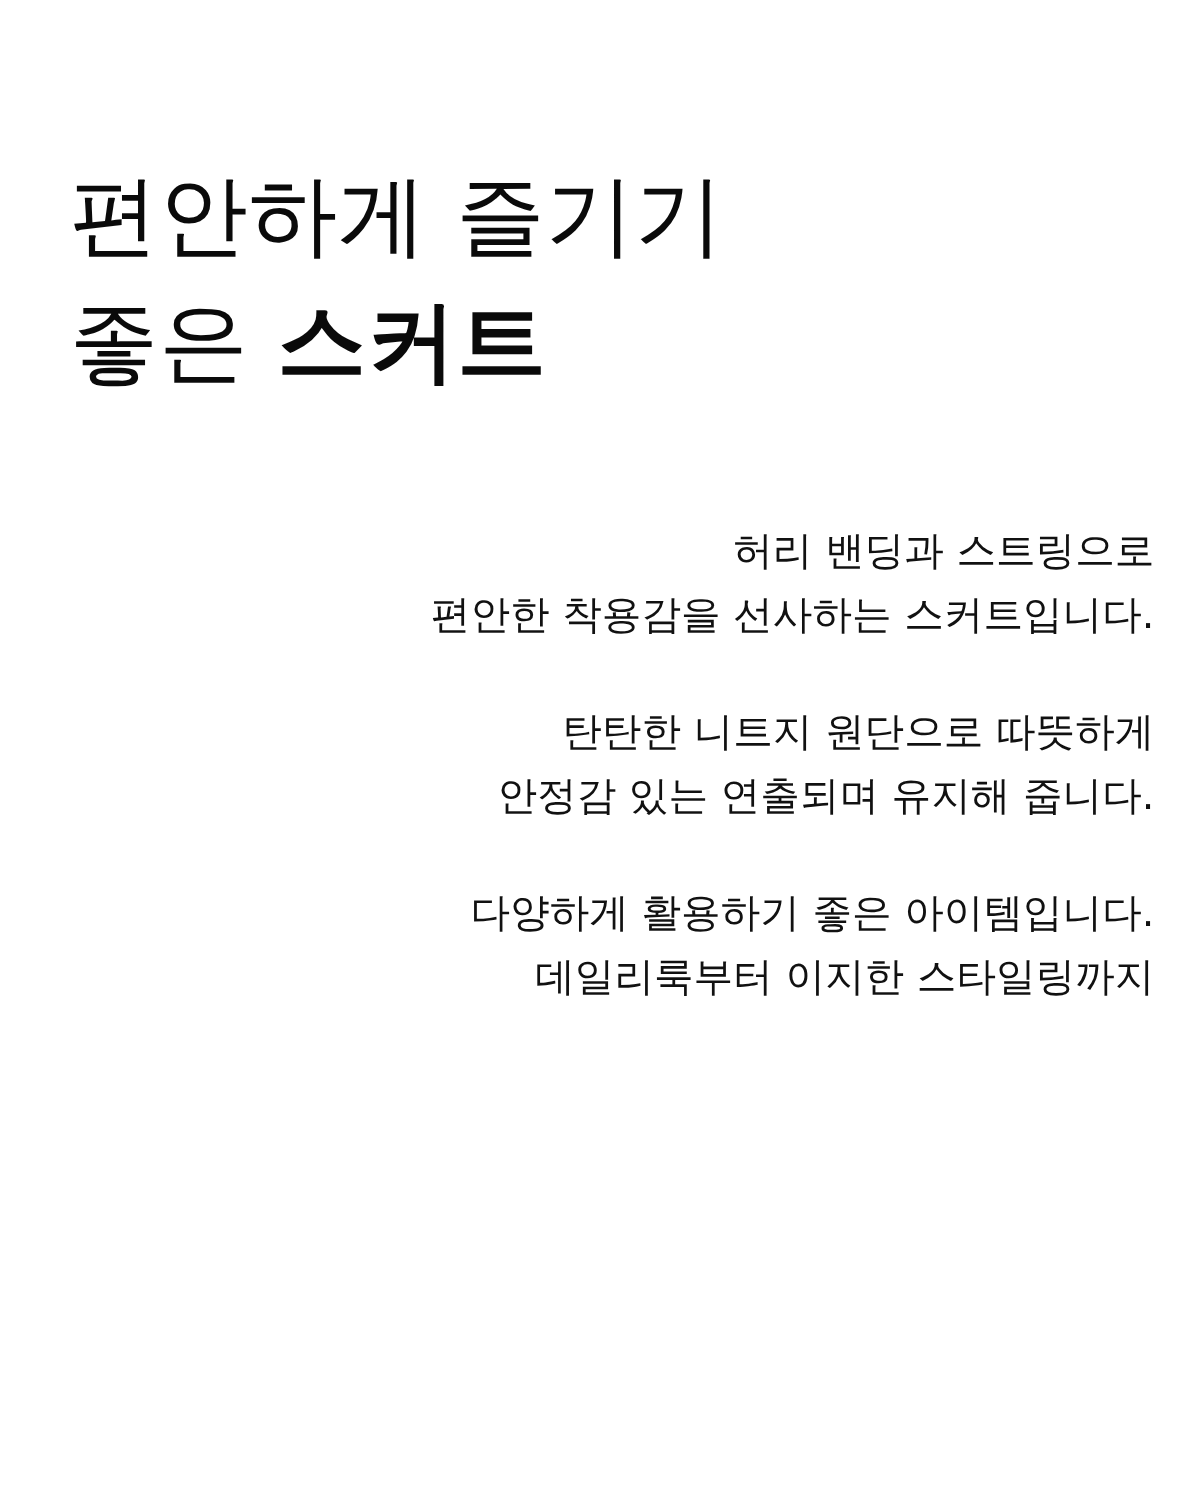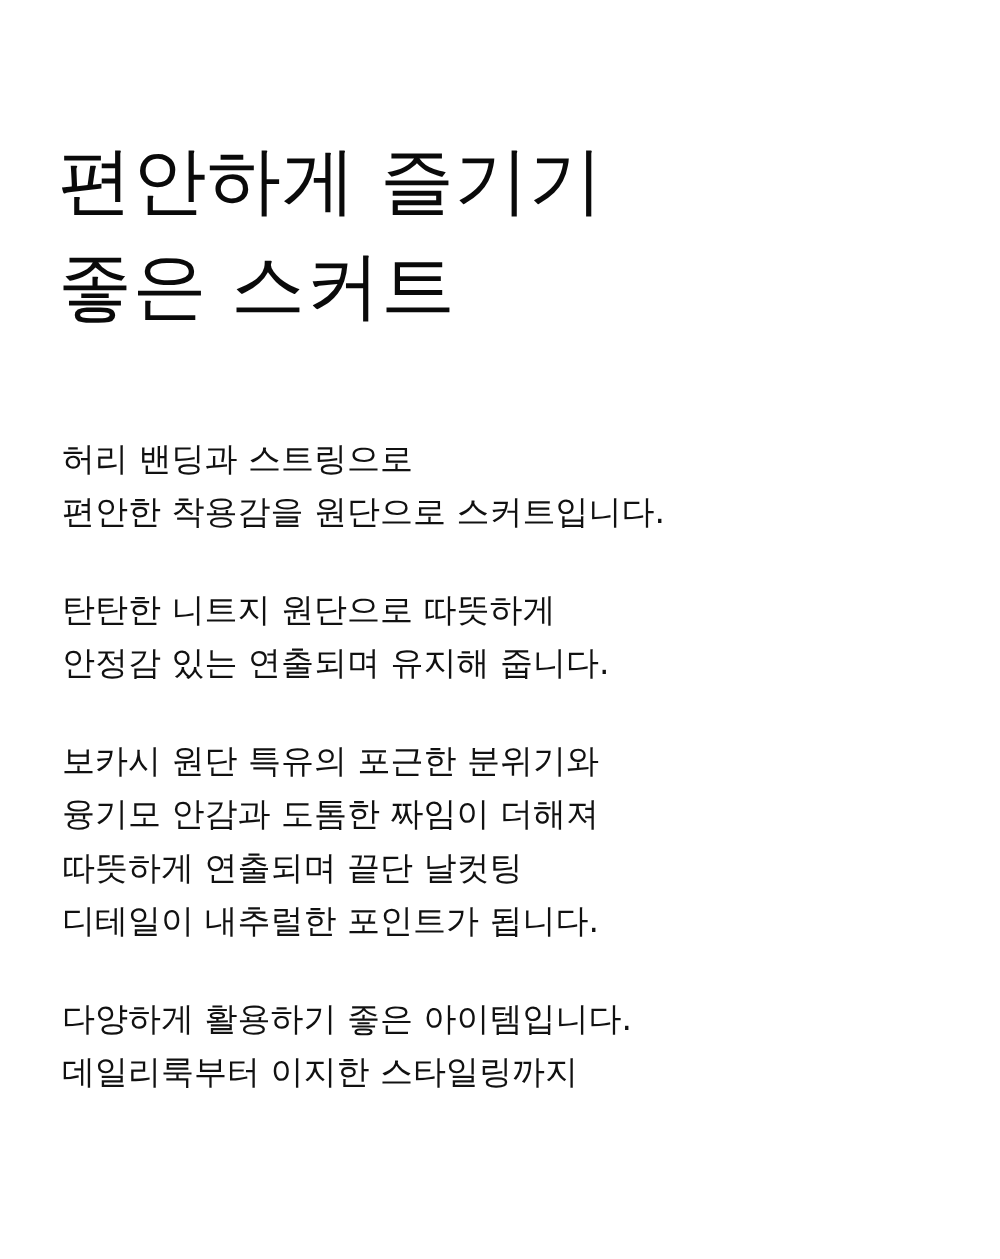--- a/index.html
+++ b/index.html
@@ -36,29 +36,30 @@
     letter-spacing: 0.5px;
     white-space: nowrap;
     font-weight: 400;
   }
 
   .headline-line .light {
     font-weight: 400;
   }
 
   .headline-line .strong {
-    font-weight: 400;
+    font-weight: 700;
     letter-spacing: 1px;
   }
 
   .body-copy {
     position: absolute;
     left: 62px;
     top: 432px;
     width: 900px;
+    text-align: right;
   }
 
   .para {
     font-size: 33px;
     line-height: 1.62;
     font-weight: 400;
     letter-spacing: 0px;
     margin: 0 0 44px 0;
     color: #111111;
   }
@@ -83,34 +84,28 @@
     </div>
     <div class="headline-line">
       <span class="light">좋은 </span><span class="strong">스커트</span>
     </div>
   </div>
 
   <div class="body-copy">
 
     <p class="para">
       <span class="para-line">허리 밴딩과 스트링으로</span>
-      <span class="para-line">편안한 착용감을 원단으로 스커트입니다.</span>
+      <span class="para-line">편안한 착용감을 선사하는 스커트입니다.</span>
     </p>
 
     <p class="para">
       <span class="para-line">탄탄한 니트지 원단으로 따뜻하게</span>
       <span class="para-line">안정감 있는 연출되며 유지해 줍니다.</span>
     </p>
 
-    <p class="para">
-      <span class="para-line">보카시 원단 특유의 포근한 분위기와</span>
-      <span class="para-line">융기모 안감과 도톰한 짜임이 더해져</span>
-      <span class="para-line">따뜻하게 연출되며 끝단 날컷팅</span>
-      <span class="para-line">디테일이 내추럴한 포인트가 됩니다.</span>
-    </p>
 
     <p class="para">
       <span class="para-line">다양하게 활용하기 좋은 아이템입니다.</span>
       <span class="para-line">데일리룩부터 이지한 스타일링까지</span>
     </p>
 
   </div>
 
 </div>
 

